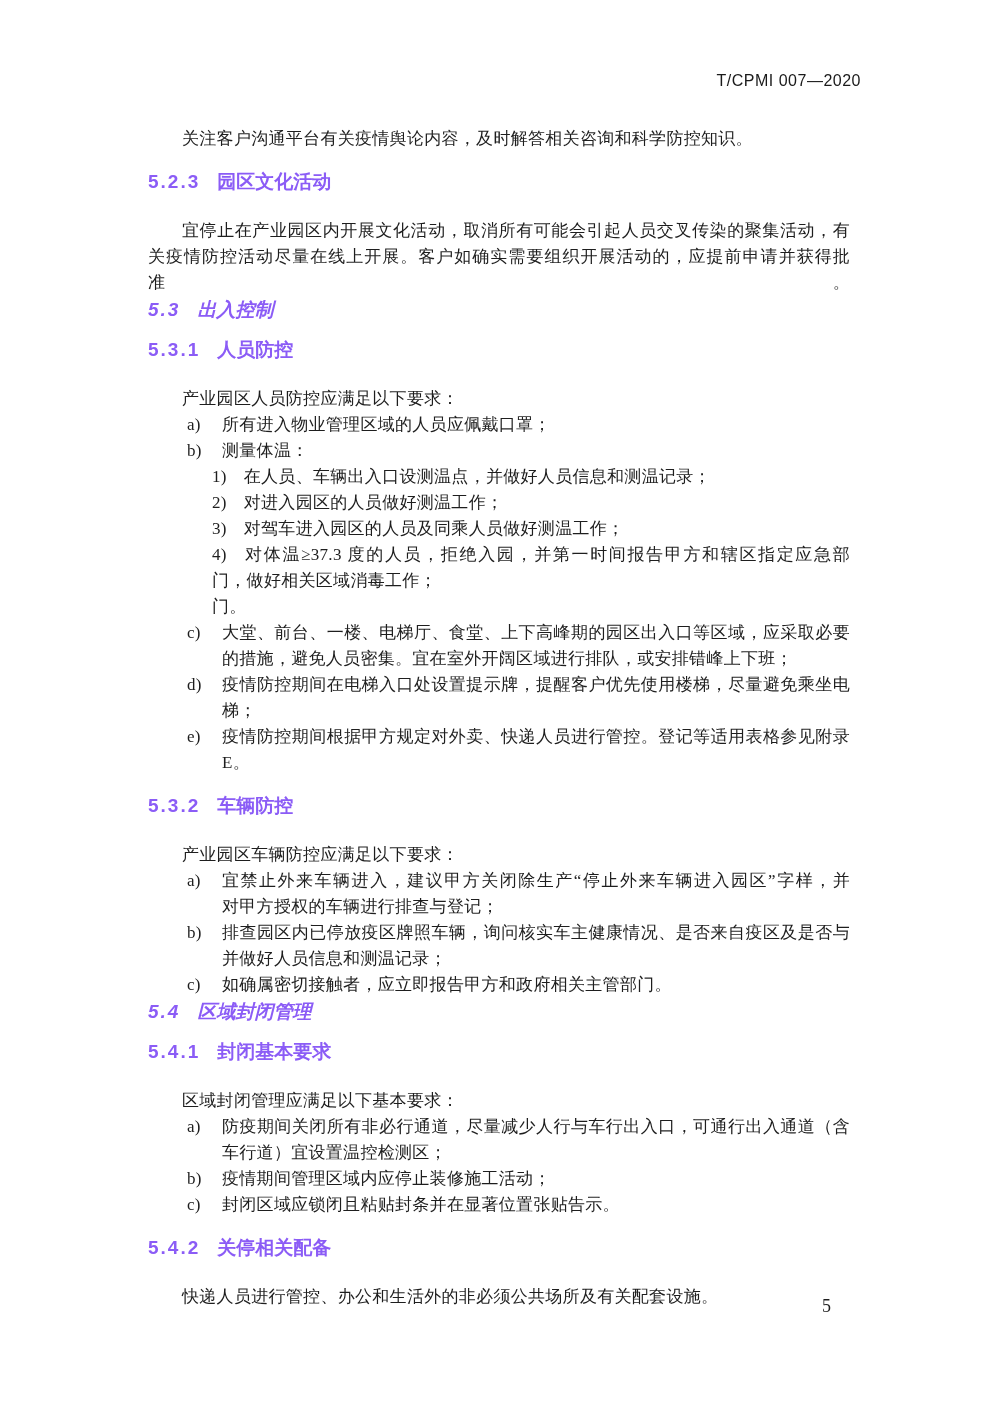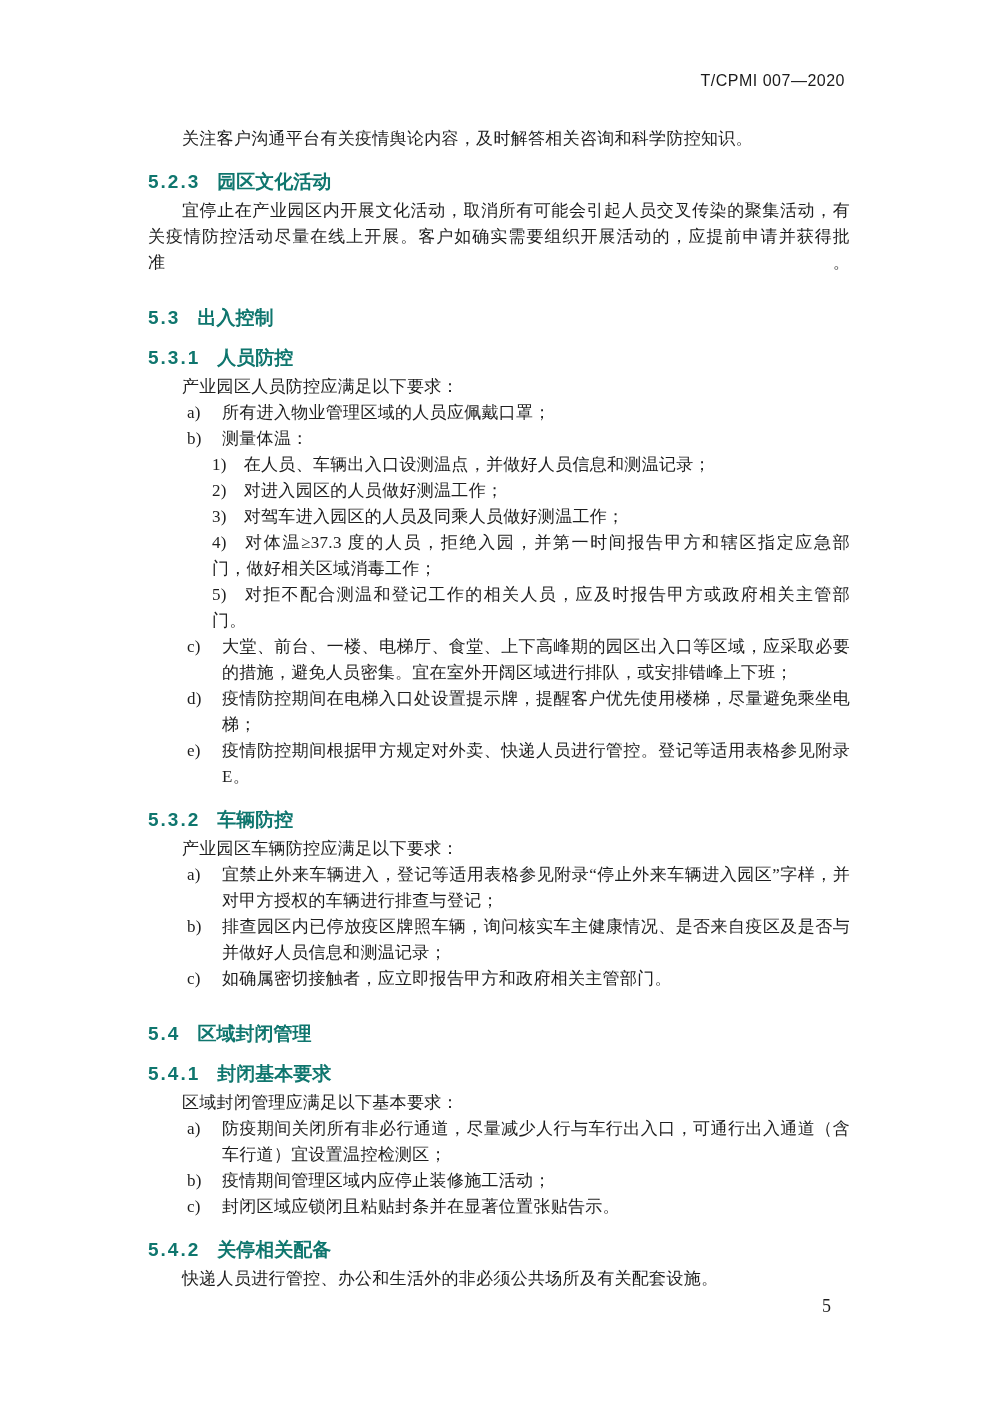--- a/index.html
+++ b/index.html
@@ -5,40 +5,40 @@
   html,body{margin:0;padding:0;background:#ffffff;}
   .page{
     position:relative;
     width:1000px;height:1415px;
     background:#ffffff;
     font-family:"Liberation Serif","DejaVu Serif",serif;
     color:#1e1e1e;
     overflow:hidden;
   }
   .doc-header{
-    position:absolute;top:72px;right:155px;
+    position:absolute;top:72px;right:139px;
     font-family:"Liberation Sans","DejaVu Sans",sans-serif;
     font-size:16px;letter-spacing:0.5px;color:#1a1a1a;
   }
   .content{
     position:absolute;left:148px;top:120px;width:702px;
     font-size:17px;letter-spacing:0.3px;
   }
   .jline{line-height:26px;}
   .jline.fill{text-align:justify;text-align-last:justify;}
   .jline.ind{text-indent:2em;}
-  .p{margin-top:6px;}
+  .p{margin-top:26px;}
   .content > .p:first-child{margin-top:6px;}
   .hblock{
     margin-top:20px;
     font-family:"Liberation Sans","DejaVu Sans",sans-serif;
-    font-weight:bold;font-size:19px;line-height:20px;color:#0f766e;
+    font-weight:bold;font-size:19px;line-height:20px;color:#8b5cf6;
     letter-spacing:0;
   }
-  .hblock.l2{margin-top:32px;}
+  .hblock.l2{margin-top:4px;font-style:italic;}
   .hblock .num{letter-spacing:2px;margin-right:17px;}
   .item{position:relative;padding-left:74px;}
   .item > .lbl.hang{position:absolute;left:39px;top:0;line-height:26px;}
   .sub{margin-left:64px;}
   .lbl.inl{margin-right:17px;}
   .page-number{
     position:absolute;left:822px;top:1296px;
     font-size:18px;color:#1e1e1e;
     font-family:"Liberation Serif","DejaVu Serif",serif;
   }
@@ -77,21 +77,20 @@
         <div class="jline"><span class="lbl inl">2)</span>对进入园区的人员做好测温工作；</div>
       </div>
       <div class="sub">
         <div class="jline"><span class="lbl inl">3)</span>对驾车进入园区的人员及同乘人员做好测温工作；</div>
       </div>
       <div class="sub">
         <div class="jline fill"><span class="lbl inl">4)</span>对体温≥37.3 度的人员，拒绝入园，并第一时间报告甲方和辖区指定应急部</div>
         <div class="jline">门，做好相关区域消毒工作；</div>
       </div>
       <div class="sub">
-        <div class="jline fill"><span class="lbl inl">5)</span>对拒不配合测温和登记工作的相关人员，应及时报告甲方或政府相关主管部</div>
         <div class="jline">门。</div>
       </div>
       <div class="item">
         <span class="lbl hang">c)</span>
         <div class="jline fill">大堂、前台、一楼、电梯厅、食堂、上下高峰期的园区出入口等区域，应采取必要</div>
         <div class="jline">的措施，避免人员密集。宜在室外开阔区域进行排队，或安排错峰上下班；</div>
       </div>
       <div class="item">
         <span class="lbl hang">d)</span>
         <div class="jline fill">疫情防控期间在电梯入口处设置提示牌，提醒客户优先使用楼梯，尽量避免乘坐电</div>
@@ -101,21 +100,21 @@
         <span class="lbl hang">e)</span>
         <div class="jline fill">疫情防控期间根据甲方规定对外卖、快递人员进行管控。登记等适用表格参见附录</div>
         <div class="jline">E。</div>
       </div>
       <div class="hblock l3"><span class="num">5.3.2</span><span class="htitle">车辆防控</span></div>
       <div class="p">
         <div class="jline ind">产业园区车辆防控应满足以下要求：</div>
       </div>
       <div class="item">
         <span class="lbl hang">a)</span>
-        <div class="jline fill">宜禁止外来车辆进入，登记等适用表格参见附录“停止外来车辆进入园区”字样，并</div>
+        <div class="jline fill">宜禁止外来车辆进入，建议甲方关闭除生产“停止外来车辆进入园区”字样，并</div>
         <div class="jline">对甲方授权的车辆进行排查与登记；</div>
       </div>
       <div class="item">
         <span class="lbl hang">b)</span>
         <div class="jline fill">排查园区内已停放疫区牌照车辆，询问核实车主健康情况、是否来自疫区及是否与</div>
         <div class="jline">并做好人员信息和测温记录；</div>
       </div>
       <div class="item">
         <span class="lbl hang">c)</span>
         <div class="jline">如确属密切接触者，应立即报告甲方和政府相关主管部门。</div>

